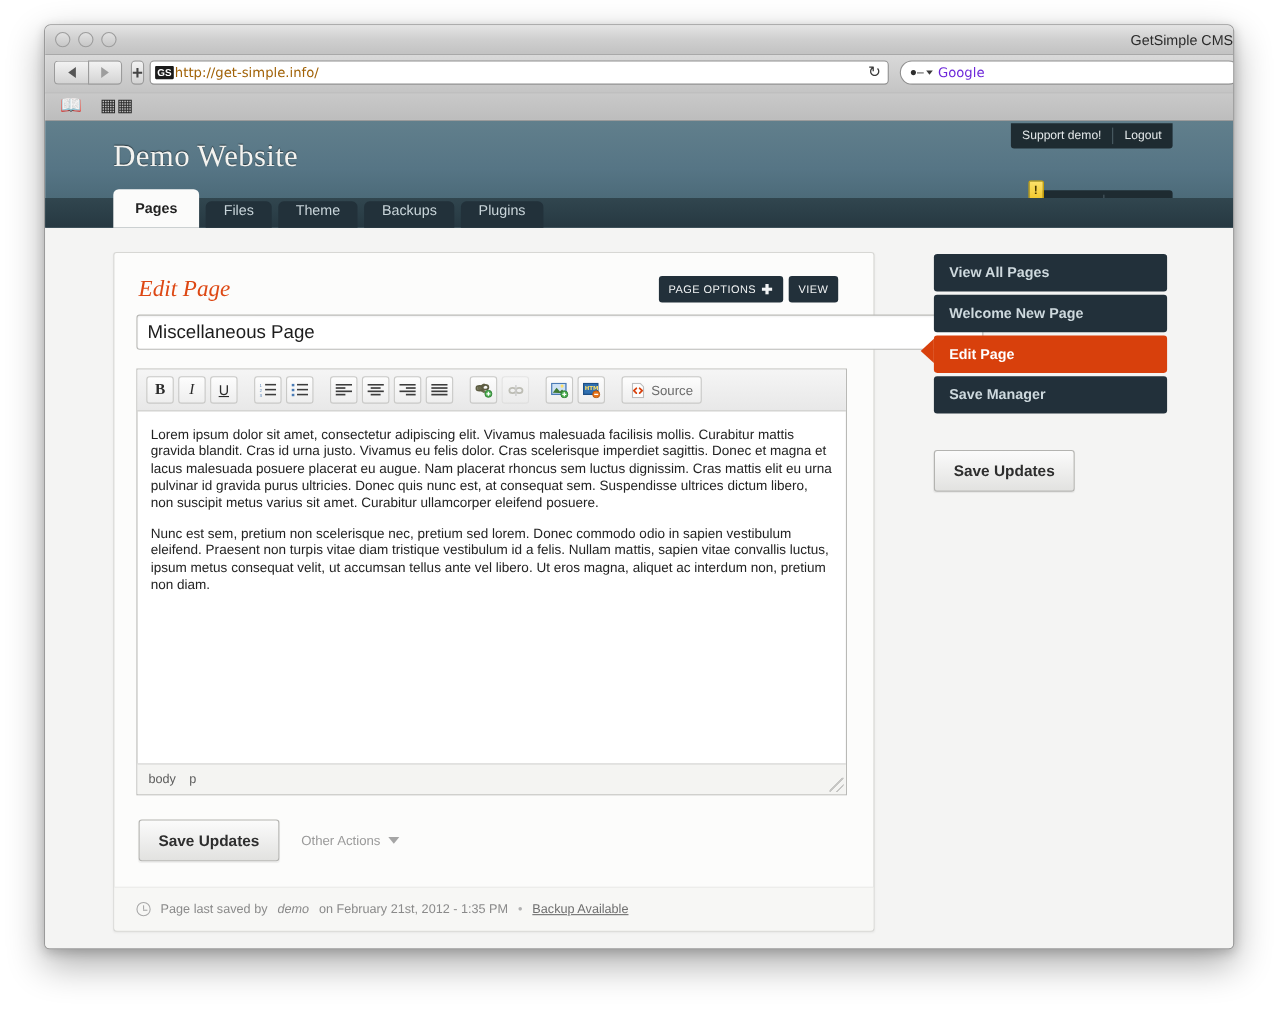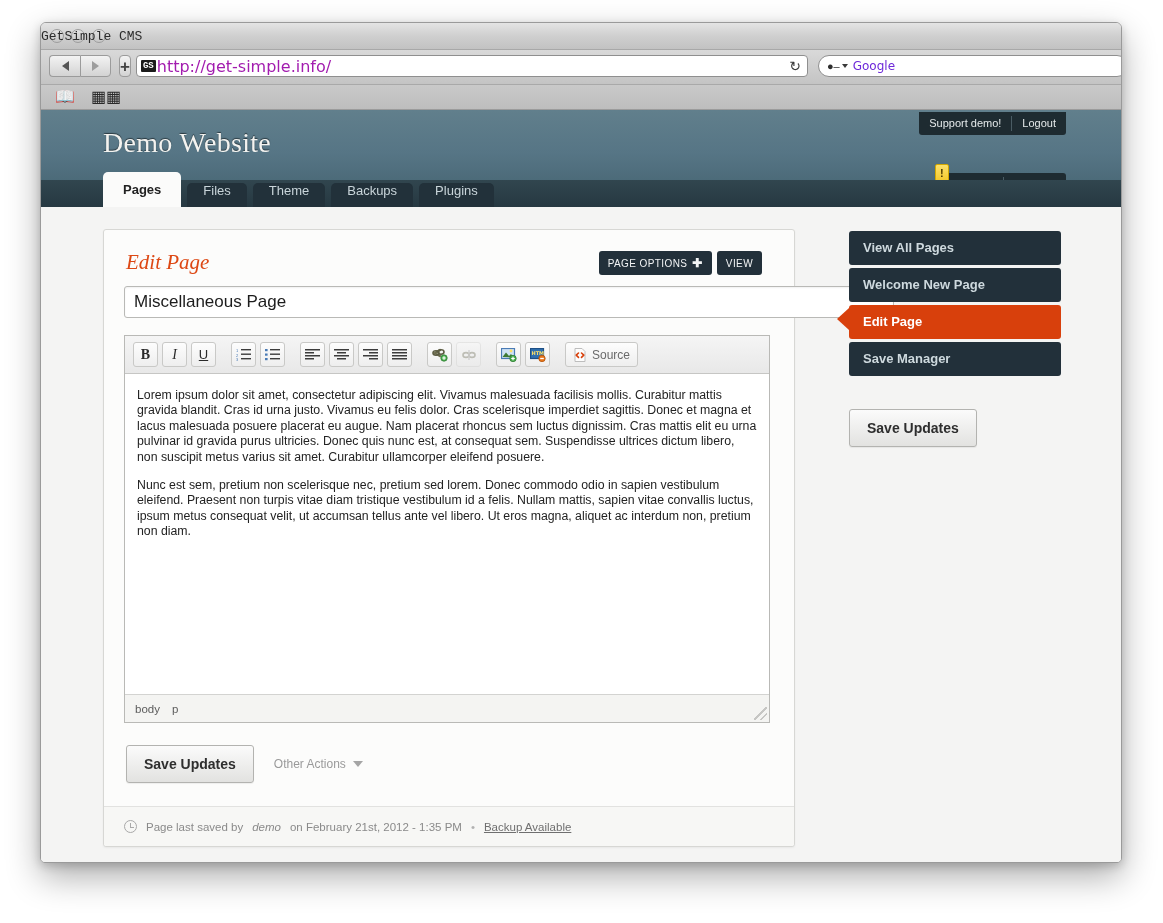--- a/index.html
+++ b/index.html
@@ -34,23 +34,23 @@
     position: absolute; left: 9px; top: 6px;
     display: flex; gap: 7px;
   }
   .wb {
     width: 14px; height: 14px; border-radius: 50%;
     background: linear-gradient(to bottom, #e2e2e2, #c7c7c7);
     border: 1px solid #9d9d9d;
   }
   .win-title {
     position: absolute; left: 0; right: 0; top: 6px;
-    text-align: left;
+    text-align: right;
     font-size: 13px; color: #2b2b2b;
-    font-family: Liberation Mono, monospace;
+    font-family: Liberation Sans, sans-serif;
   }
 
   
   .toolbar {
     position: relative;
     height: 35px;
     background: linear-gradient(to bottom, #d9d9d9 0%, #c4c4c4 100%);
     border-bottom: 1px solid #a9a9a9;
     padding: 5px 8px 0 8px;
     display: flex; align-items: flex-start;
@@ -81,23 +81,23 @@
     background: #ffffff;
     border: 1px solid #8f8f8f; border-radius: 4px;
     display: flex; align-items: center;
     padding: 0 4px;
   }
   .gs-badge {
     background: #1b1b1b; color: #fff;
     font-size: 9px; font-weight: bold;
     padding: 2px 2px 1px 2px; border-radius: 1px;
     margin-right: 1px; line-height: 1;
-    font-family: Liberation Mono, monospace;
-  }
-  .url-text { font-size: 16px; color: #a21caf; font-family: "DejaVu Sans", sans-serif; }
+    font-family: Liberation Sans, sans-serif;
+  }
+  .url-text { font-size: 12px; color: #a16207; font-family: "DejaVu Sans", sans-serif; }
   .reload {
     position: absolute; right: 6px; top: 3px;
     font-size: 14px; color: #3a3a3a; line-height: 1;
     font-family: "DejaVu Sans", sans-serif;
   }
   .searchbar {
     flex: 0 0 310px; height: 22px; margin-left: 10px;
     background: #fff; border: 1px solid #8f8f8f; border-radius: 11px;
     display: flex; align-items: center; padding: 0 8px;
   }

